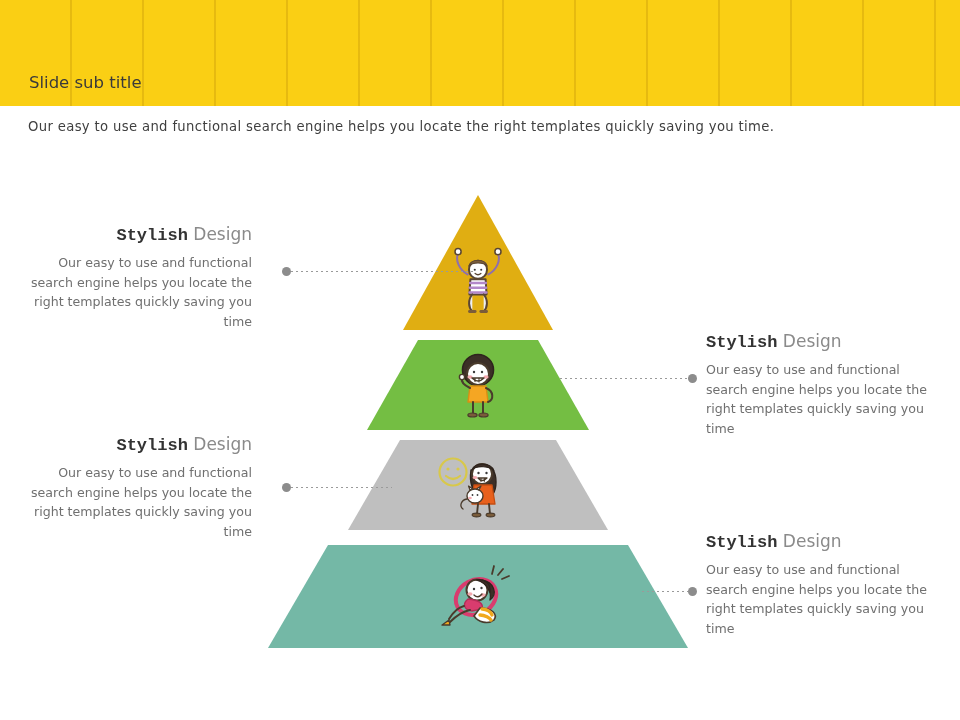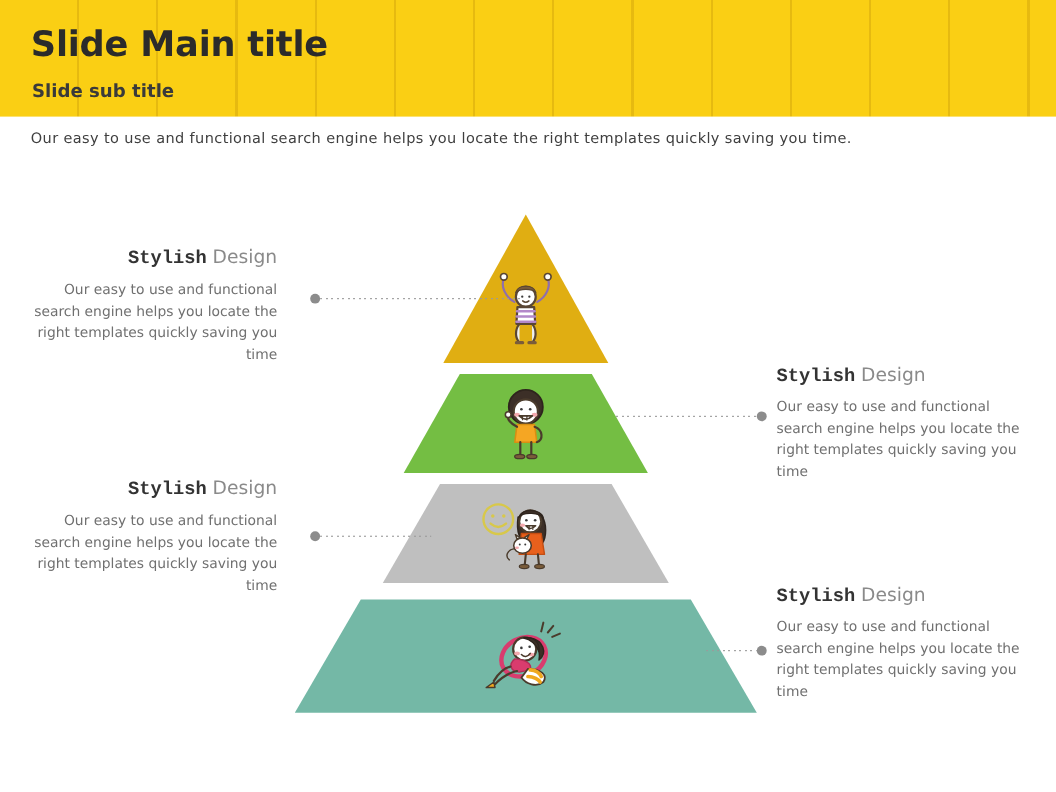--- a/index.html
+++ b/index.html
@@ -47,21 +47,21 @@
     color: #2b2b2b;
     letter-spacing: -0.2px;
     line-height: 1.15;
     white-space: nowrap;
   }
   #slide-sub-title {
     position: absolute;
     left: 29px;
     top: 74px;
     font-size: 16.5px;
-    font-weight: bold;
+    font-weight: normal;
     color: #3a3a3a;
     line-height: 1.1;
     white-space: nowrap;
     text-align: center;
   }
 
   
   #intro-text {
     position: absolute;
     left: 28px;
@@ -135,21 +135,20 @@
   .connector.to-right .knob { order: 2; }
   .connector.to-right .dash { order: 1; }
   .connector.to-left .knob  { order: 1; }
   .connector.to-left .dash  { order: 2; }
 </style>
 </head>
 <body>
 
 <div id="header-banner">
   <div id="header-stripes"></div>
-  <div id="slide-main-title">Slide Main title</div>
   <div id="slide-sub-title">Slide sub title</div>
 </div>
 
 <div id="intro-text">Our easy to use and functional search engine helps you locate the right templates  quickly saving you time.</div>
 
 <svg id="pyramid" viewBox="0 0 960 720" width="960" height="720" xmlns="http://www.w3.org/2000/svg">
 
   <polygon points="478,195 553,330 403,330" fill="#E0AE12"></polygon>
 
   <g transform="translate(478,283) scale(0.95)" stroke="#5a4633" stroke-width="2.1" stroke-linecap="round" stroke-linejoin="round" fill="none">

